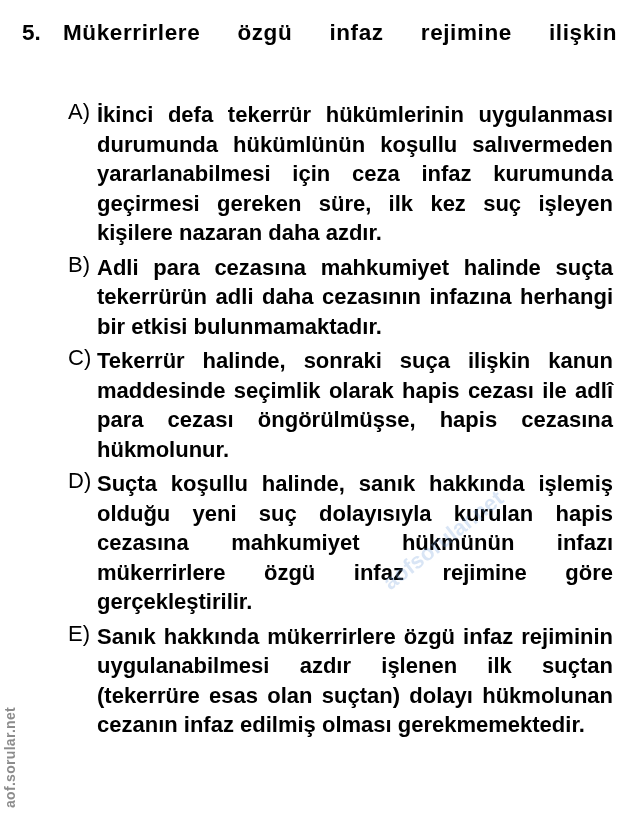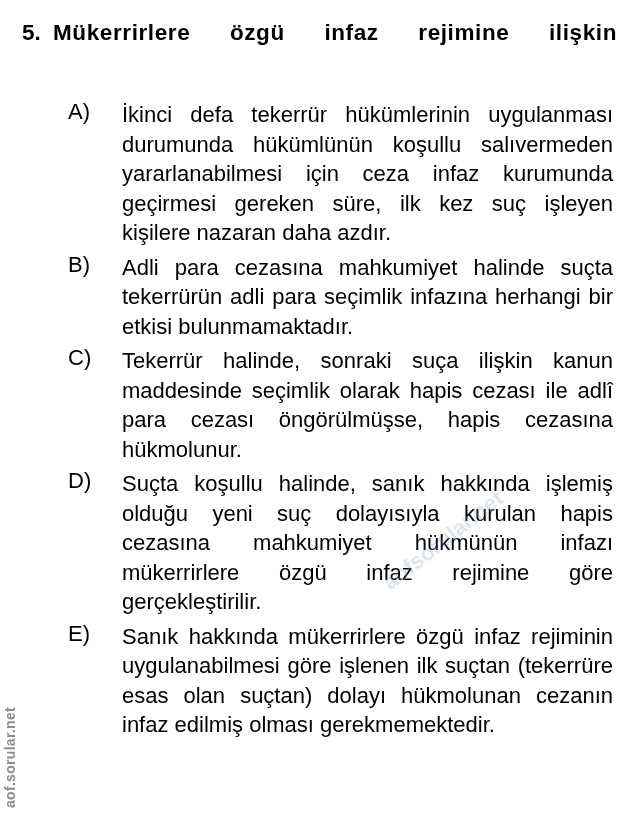--- a/index.html
+++ b/index.html
@@ -5,26 +5,26 @@
   html, body { margin: 0; padding: 0; }
   body {
     width: 635px; height: 813px; background: #ffffff; position: relative; overflow: hidden;
     font-family: "Liberation Sans", sans-serif; color: #000;
   }
   .question {
     position: absolute; left: 22px; top: 18px; width: 595px;
     font-weight: bold; font-size: 22.5px; line-height: 30px;
   }
   .q-num { position: absolute; left: 0; top: 0; }
-  .q-text { margin-left: 31px; text-align: justify; text-align-last: left; letter-spacing: 0.6px; word-spacing: 6px; }
+  .q-text { margin-left: 41px; text-align: justify; text-align-last: left; letter-spacing: 0.6px; word-spacing: 6px; }
   .q-text .line1 { display: block; text-align: justify; text-align-last: justify; }
   .options { position: absolute; left: 68px; top: 100px; width: 545px; }
   .option { position: relative; font-size: 22px; line-height: 29.5px; margin-bottom: 5px; }
   .opt-letter { position: absolute; left: 0; top: -3px; }
-  .opt-text { margin-left: 54px; text-align: justify; }
+  .opt-text { margin-left: 29px; text-align: justify; font-weight: bold; }
   .watermark-side {
     position: absolute; left: 2px; top: 808px; transform: rotate(-90deg); transform-origin: left top;
     font-weight: bold; font-size: 14px; color: #8c8c8c; letter-spacing: 0.3px; white-space: nowrap;
   }
   .watermark-center {
     position: absolute; left: 378px; top: 575px; transform: rotate(-38deg); transform-origin: left top;
     font-weight: bold; font-size: 22px; color: rgba(120,160,220,0.28); white-space: nowrap;
   }
 </style>
 </head>
@@ -37,30 +37,30 @@
   </div>
 </div>
 
 <div class="options">
   <div class="option">
     <span class="opt-letter">A)</span>
     <div class="opt-text">İkinci defa tekerrür hükümlerinin uygulanması durumunda hükümlünün koşullu salıvermeden yararlanabilmesi için ceza infaz kurumunda geçirmesi gereken süre, ilk kez suç işleyen kişilere nazaran daha azdır.</div>
   </div>
   <div class="option">
     <span class="opt-letter">B)</span>
-    <div class="opt-text">Adli para cezasına mahkumiyet halinde suçta tekerrürün adli para seçimlik infazına herhangi bir etkisi bulunmamaktadır.</div>
+    <div class="opt-text">Adli para cezasına mahkumiyet halinde suçta tekerrürün adli daha cezasının infazına herhangi bir etkisi bulunmamaktadır.</div>
   </div>
   <div class="option">
     <span class="opt-letter">C)</span>
     <div class="opt-text">Tekerrür halinde, sonraki suça ilişkin kanun maddesinde seçimlik olarak hapis cezası ile adlî para cezası öngörülmüşse, hapis cezasına hükmolunur.</div>
   </div>
   <div class="option">
     <span class="opt-letter">D)</span>
     <div class="opt-text">Suçta koşullu halinde, sanık hakkında işlemiş olduğu yeni suç dolayısıyla kurulan hapis cezasına mahkumiyet hükmünün infazı mükerrirlere özgü infaz rejimine göre gerçekleştirilir.</div>
   </div>
   <div class="option">
     <span class="opt-letter">E)</span>
-    <div class="opt-text">Sanık hakkında mükerrirlere özgü infaz rejiminin uygulanabilmesi göre işlenen ilk suçtan (tekerrüre esas olan suçtan) dolayı hükmolunan cezanın infaz edilmiş olması gerekmemektedir.</div>
+    <div class="opt-text">Sanık hakkında mükerrirlere özgü infaz rejiminin uygulanabilmesi azdır işlenen ilk suçtan (tekerrüre esas olan suçtan) dolayı hükmolunan cezanın infaz edilmiş olması gerekmemektedir.</div>
   </div>
 </div>
 
 <div class="watermark-center">aofsorular.net</div>
 <div class="watermark-side">aof.sorular.net</div>
 
 </body></html>

